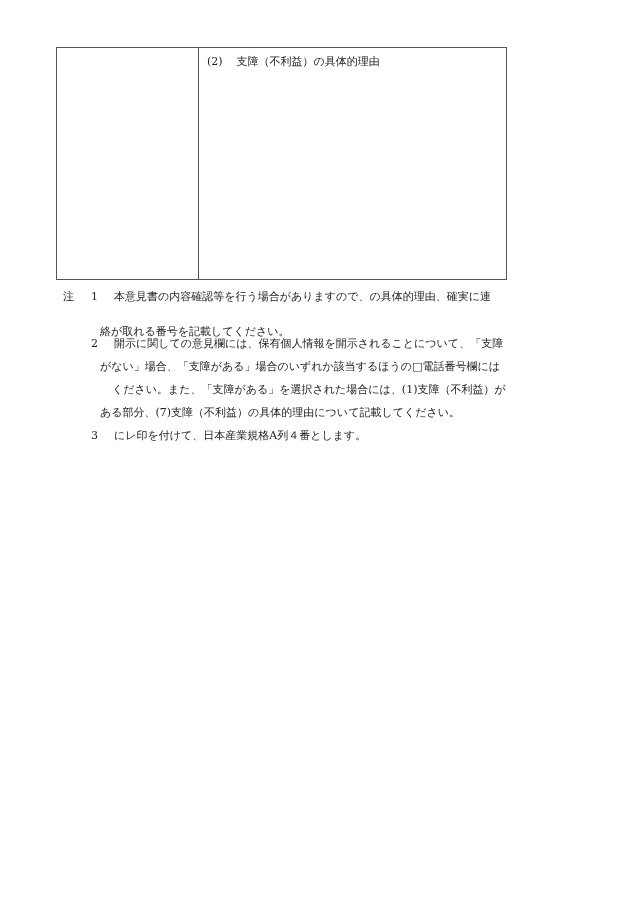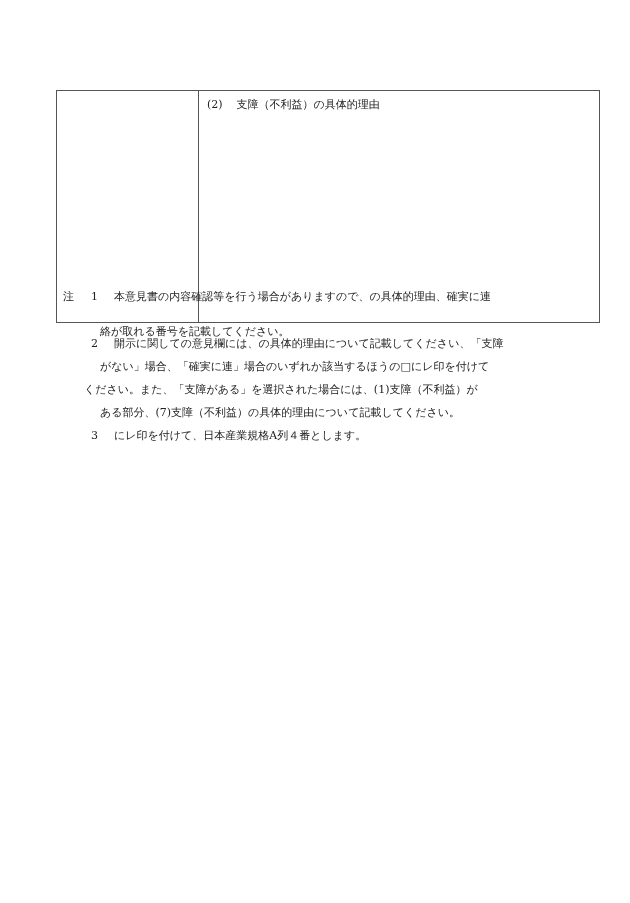--- a/index.html
+++ b/index.html
@@ -1,19 +1,19 @@
 <!DOCTYPE html>
 <html><head>
 <meta charset="utf-8">
 <style>
   html, body { margin:0; padding:0; background:#ffffff; }
   body { width:630px; height:903px; position:relative; overflow:hidden;
          font-family: "DejaVu Serif", "Liberation Serif", serif; color:#222; }
-  .table { position:absolute; left:56px; top:47px; width:544px; height:233px;
-           border:1px solid #555; box-sizing:border-box; display:flex;margin-top:43px; }
+  .table { position:absolute; left:56px; top:47px; width:451px; height:233px;
+           border:1px solid #555; box-sizing:border-box; display:flex; }
   .cell-left { width:142px; height:100%; border-right:1px solid #555; box-sizing:border-box; }
   .cell-right { flex:1; padding:6px 0 0 8px; font-size:11px; }
   .cell-right .num { margin-right:14px; }
   .notes { position:absolute; left:0; top:287px; width:630px; font-size:11px; }
   .line { position:absolute; white-space:nowrap; height:20px; line-height:20px; }
   .lbl { position:absolute; }
 </style>
 </head>
 <body>
 
@@ -25,20 +25,20 @@
 </div>
 
 <div class="notes">
   <span class="lbl" style="left:63px; top:0; line-height:20px;">注</span>
 
   <span class="lbl" style="left:91px; top:0; line-height:20px;">1</span>
   <div class="line" style="left:114px; top:0;">本意見書の内容確認等を行う場合がありますので、の具体的理由、確実に連</div>
   <div class="line" style="left:100px; top:35px;text-align:right;">絡が取れる番号を記載してください。</div>
 
   <span class="lbl" style="left:91px; top:47px; line-height:20px;">2</span>
-  <div class="line" style="left:114px; top:47px;">開示に関しての意見欄には、の具体的理由について記載してください、「支障</div>
-  <div class="line" style="left:100px; top:70px;">がない」場合、「確実に連」場合のいずれか該当するほうの□にレ印を付けて</div>
-  <div class="line" style="left:84px; top:93px;">ください。また、「支障がある」を選択された場合には、(1)支障（不利益）が</div>
+  <div class="line" style="left:114px; top:47px;">開示に関しての意見欄には、保有個人情報を開示されることについて、「支障</div>
+  <div class="line" style="left:100px; top:70px;">がない」場合、「支障がある」場合のいずれか該当するほうの□電話番号欄には</div>
+  <div class="line" style="left:112px; top:93px;">ください。また、「支障がある」を選択された場合には、(1)支障（不利益）が</div>
   <div class="line" style="left:100px; top:116px;">ある部分、(7)支障（不利益）の具体的理由について記載してください。</div>
 
   <span class="lbl" style="left:91px; top:139px; line-height:20px;">3</span>
   <div class="line" style="left:114px; top:139px;">にレ印を付けて、日本産業規格A列４番とします。</div>
 </div>
 
 </body></html>

